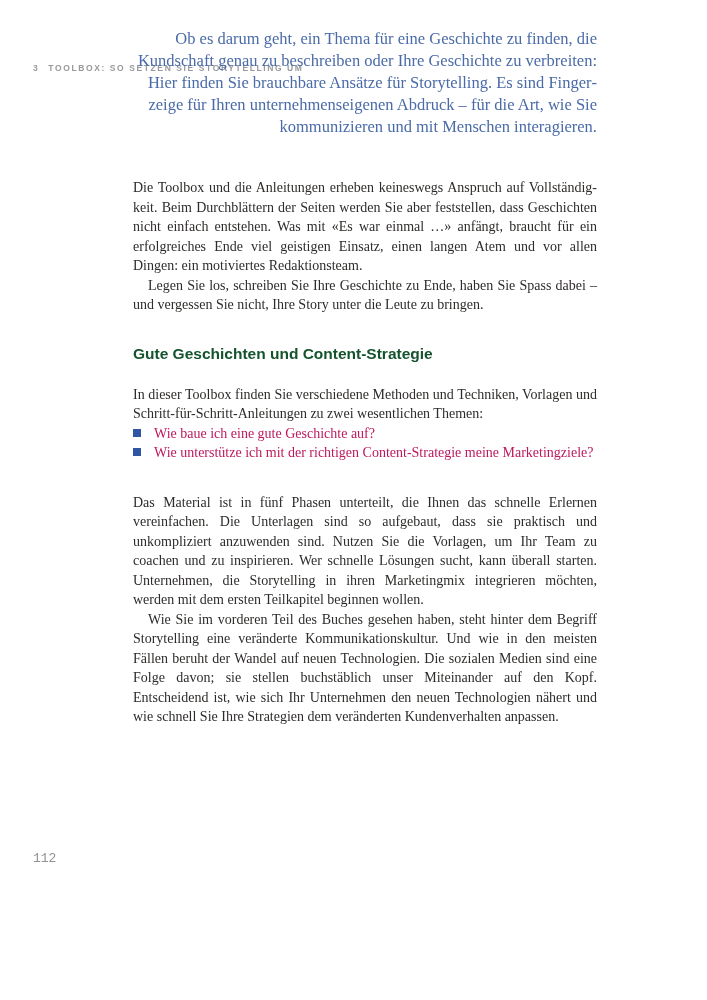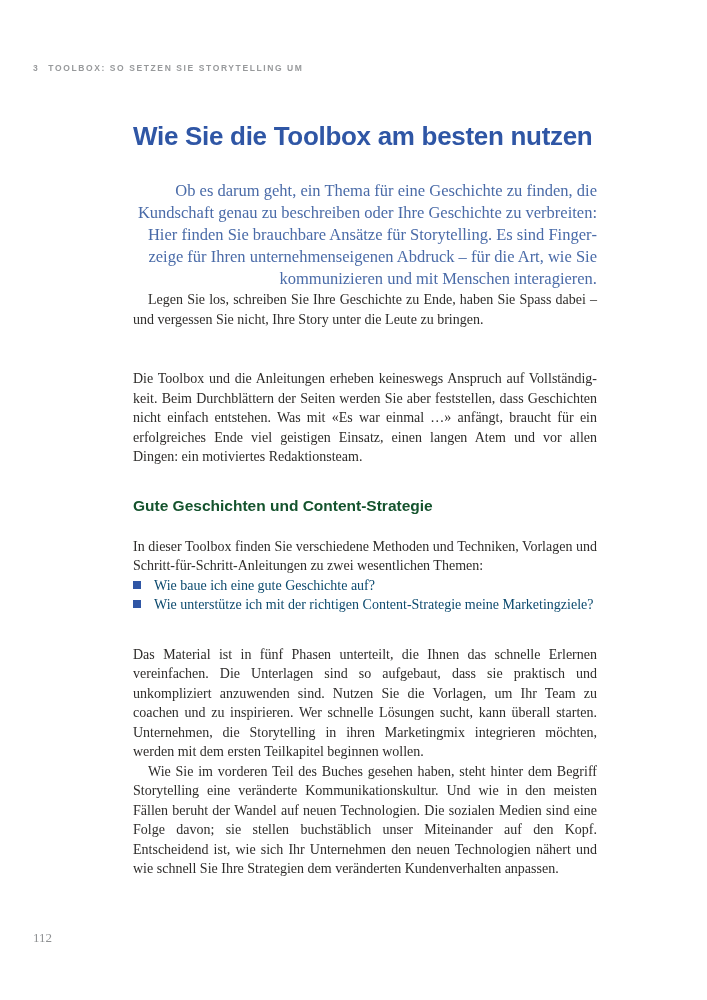--- a/index.html
+++ b/index.html
@@ -80,59 +80,58 @@
   ul.bullets {
     list-style: none;
     margin: 0;
     padding: 0;
   }
   ul.bullets li {
     position: relative;
     padding-left: 21px;
     font-size: 14px;
     line-height: 19.5px;
-    color: #0c4a6e;
+    color: #be185d;
   }
   ul.bullets .sq {
     position: absolute;
     left: 0;
     top: 5px;
     width: 8px;
     height: 8px;
     background: #2f56a5;
   }
   p.body.after-list {
     margin-top: 30px;
   }
   .page-number {
     position: absolute;
     left: 33px;
-    top: 930px;
-    font-family: Liberation Serif, serif;
+    top: 851px;
+    font-family: Liberation Mono, monospace;
     font-size: 13px;
     color: #8f9193;
   }
 </style>
 </head>
 <body>
 
 <div class="page">
 
   <div class="running-header">
     <span class="chap-num">3</span><span>Toolbox: So setzen Sie Storytelling um</span>
   </div>
 
   <div class="content">
 
-    <h1 class="title">Wie Sie die Toolbox am besten nutzen</h1>
 
     <p class="lead">Ob es darum geht, ein Thema für eine Geschichte zu finden, die Kundschaft genau zu beschreiben oder Ihre Geschichte zu verbreiten: Hier finden Sie brauchbare Ansätze für Storytelling. Es sind Finger­zeige für Ihren unternehmenseigenen Abdruck – für die Art, wie Sie kommunizieren und mit Menschen interagieren.</p>
 
+    <p class="body first-after-lead">Die Toolbox und die Anleitungen erheben keineswegs Anspruch auf Vollständig­keit. Beim Durchblättern der Seiten werden Sie aber feststellen, dass Geschichten nicht einfach entstehen. Was mit «Es war einmal …» anfängt, braucht für ein erfolg­reiches Ende viel geistigen Einsatz, einen langen Atem und vor allen Dingen: ein motiviertes Redaktionsteam.</p>
     <p class="body indent">Legen Sie los, schreiben Sie Ihre Geschichte zu Ende, haben Sie Spass dabei – und vergessen Sie nicht, Ihre Story unter die Leute zu bringen.</p>
-    <p class="body first-after-lead">Die Toolbox und die Anleitungen erheben keineswegs Anspruch auf Vollständig­keit. Beim Durchblättern der Seiten werden Sie aber feststellen, dass Geschichten nicht einfach entstehen. Was mit «Es war einmal …» anfängt, braucht für ein erfolg­reiches Ende viel geistigen Einsatz, einen langen Atem und vor allen Dingen: ein motiviertes Redaktionsteam.</p>
 
     <h2 class="section-heading">Gute Geschichten und Content-Strategie</h2>
 
     <p class="body section-intro">In dieser Toolbox finden Sie verschiedene Methoden und Techniken, Vorlagen und Schritt-für-Schritt-Anleitungen zu zwei wesentlichen Themen:</p>
 
     <ul class="bullets">
       <li>
         <span class="sq"></span>
         <span>Wie baue ich eine gute Geschichte auf?</span>
       </li>

